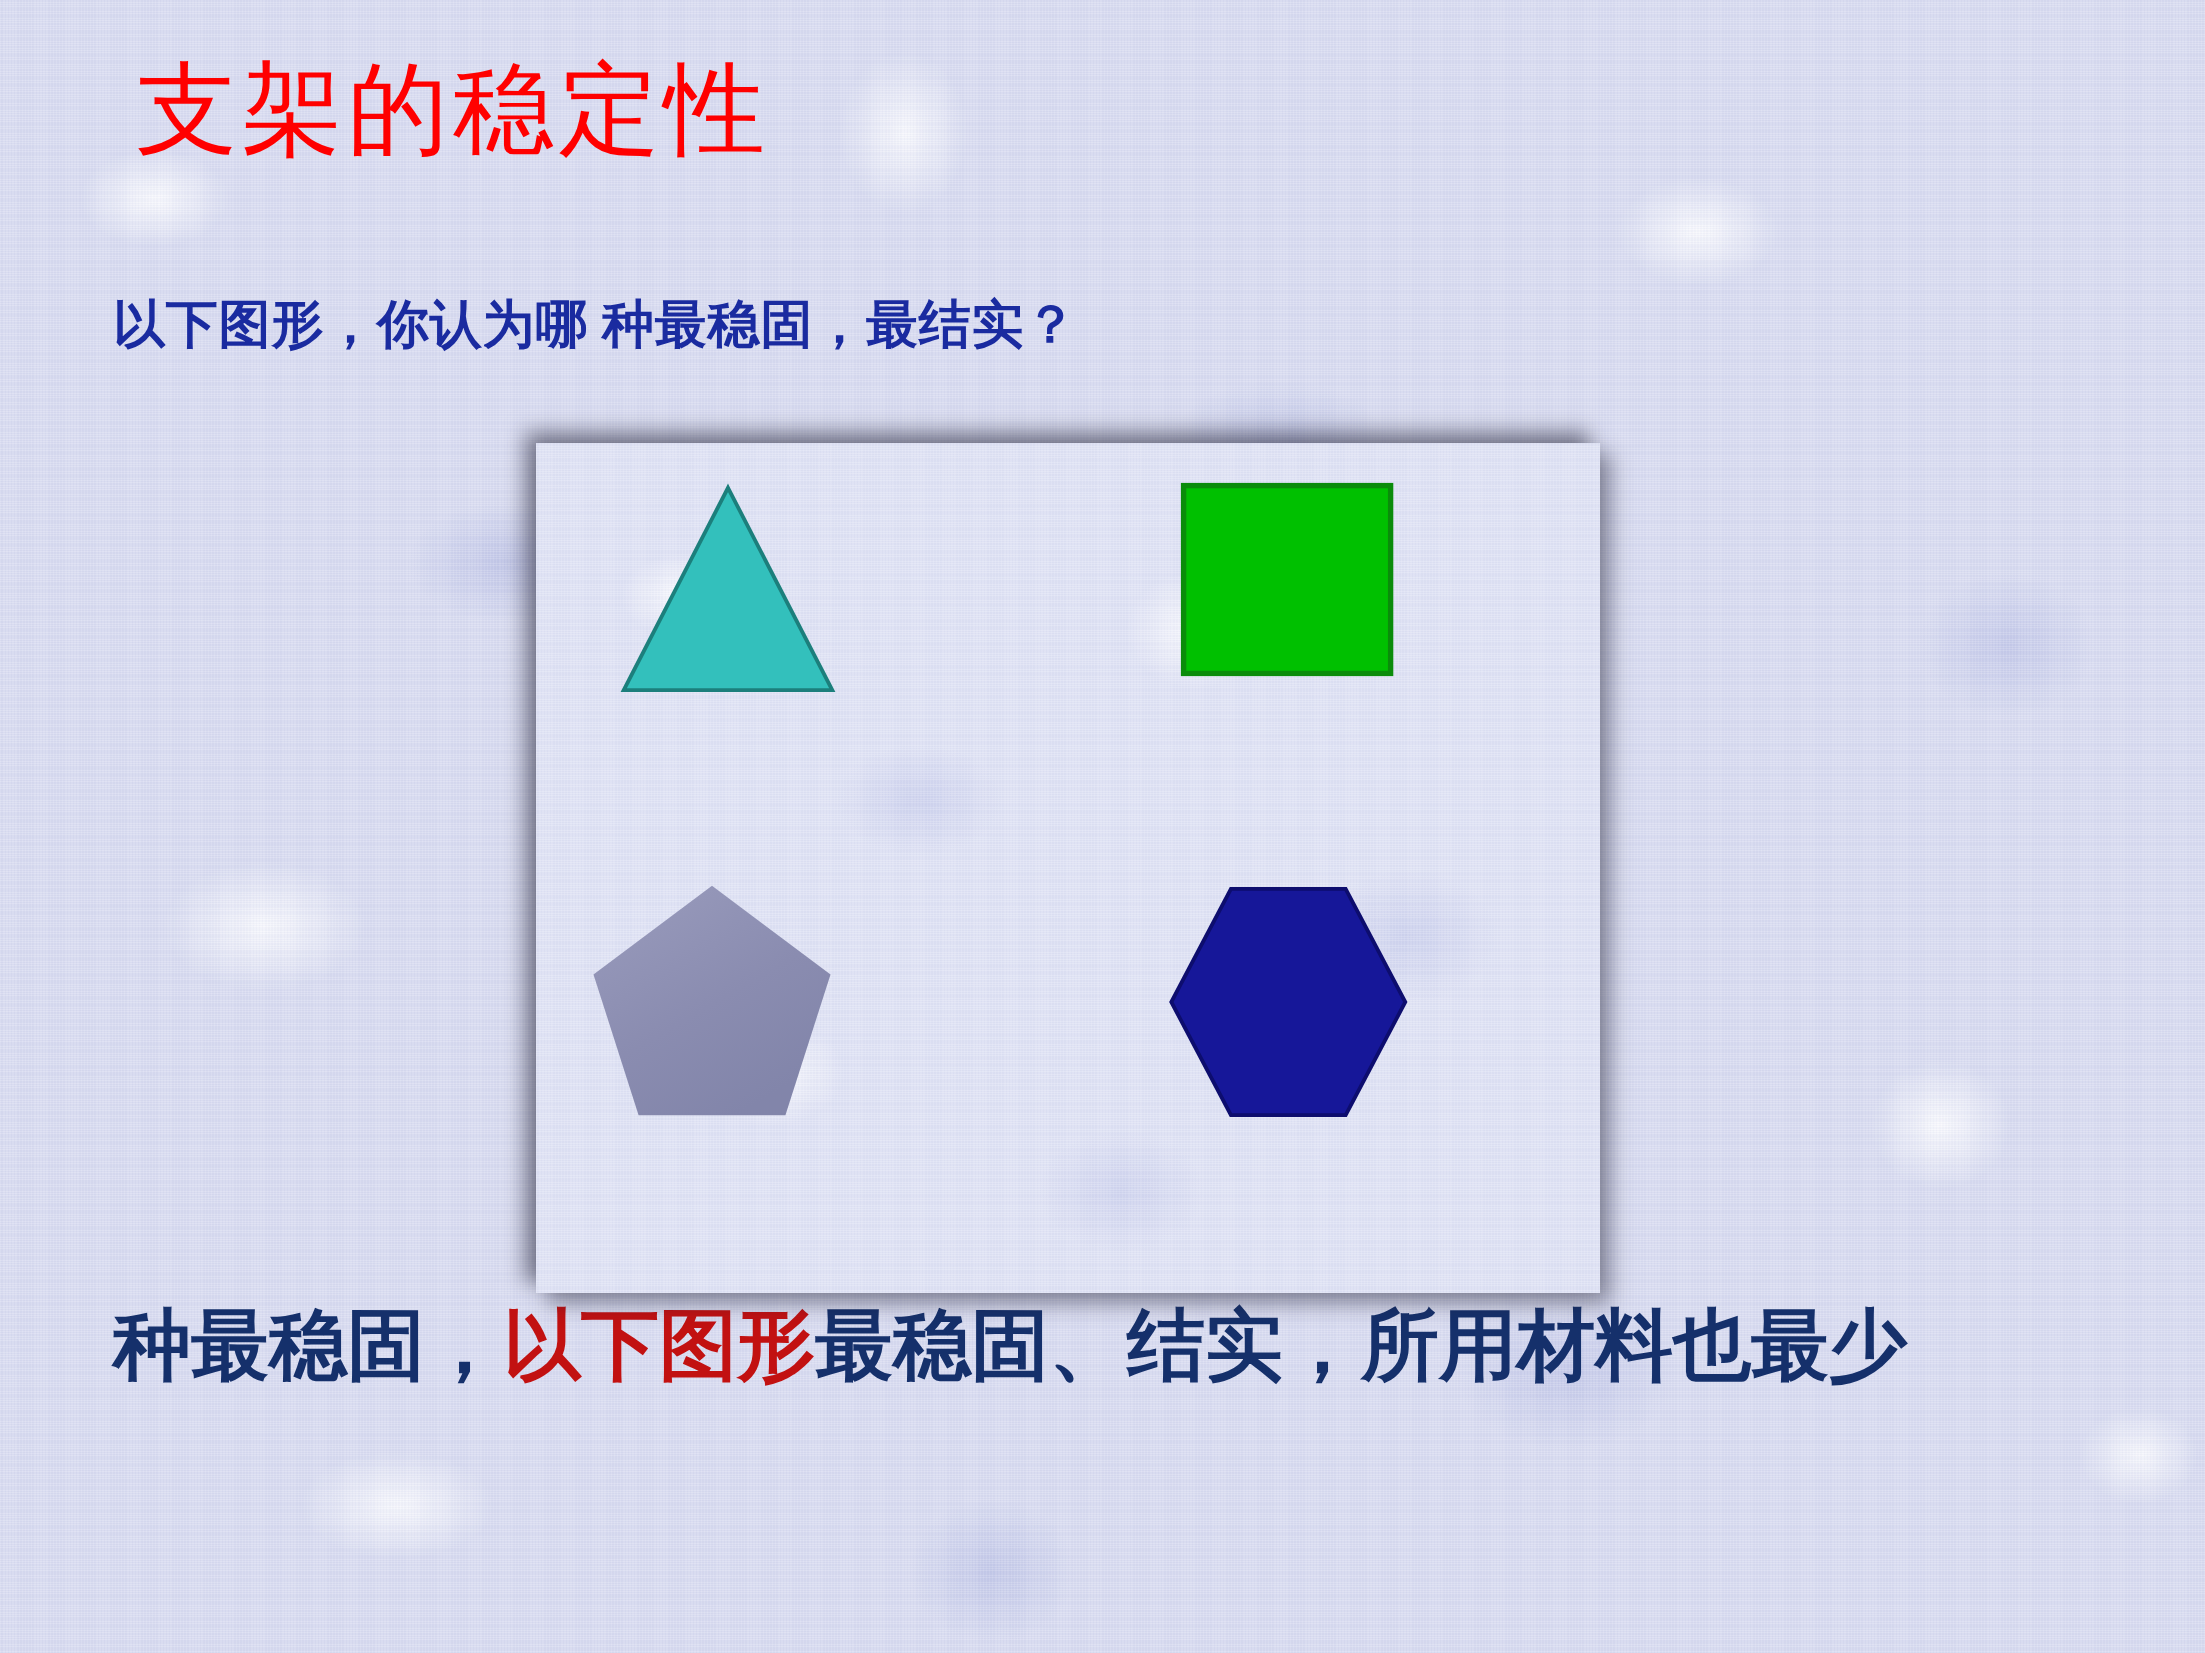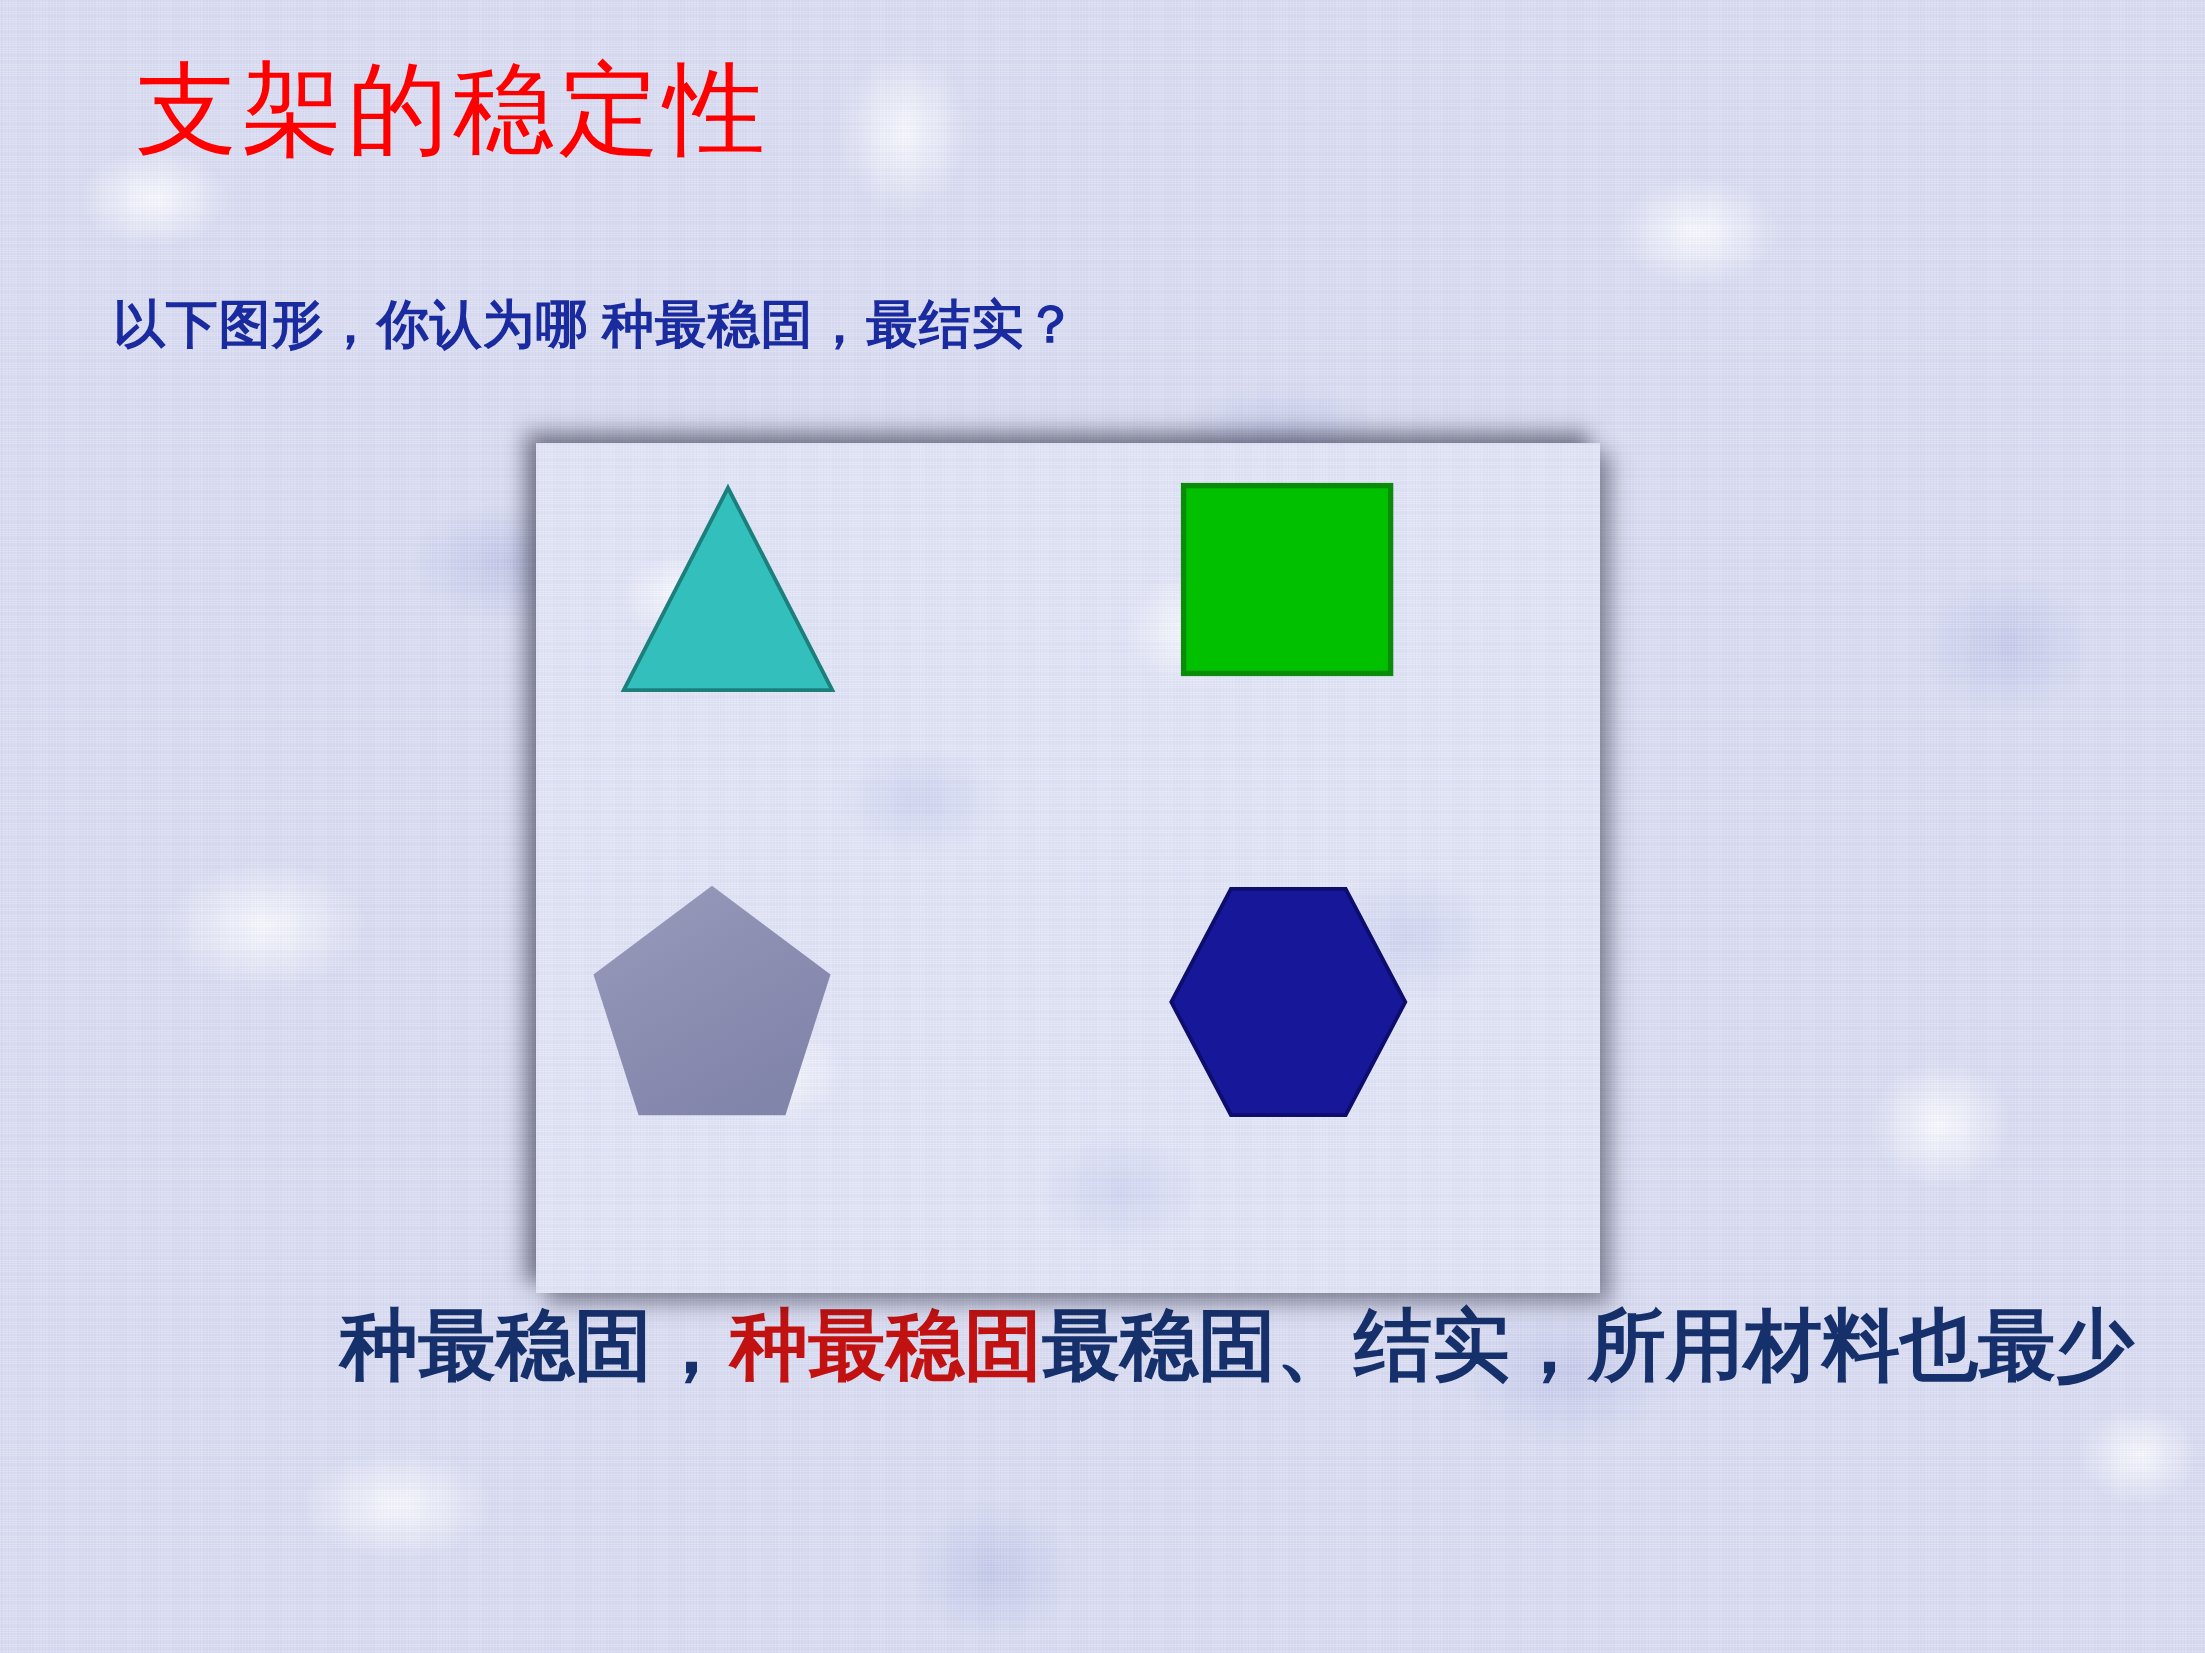--- a/index.html
+++ b/index.html
@@ -39,21 +39,21 @@
     content: "";
     position: absolute;
     inset: 0;
     pointer-events: none;
     opacity: 0.55;
     background-image:
       repeating-linear-gradient(0deg, rgba(255,255,255,0.20) 0px, rgba(255,255,255,0.20) 0.8px, rgba(160,168,214,0.10) 0.8px, rgba(160,168,214,0.10) 2.3px),
       repeating-linear-gradient(90deg, rgba(255,255,255,0.16) 0px, rgba(255,255,255,0.16) 1.5px, rgba(160,168,214,0.08) 1.5px, rgba(160,168,214,0.08) 3.1px);
   }
 
-  .layer { position: absolute; z-index: 2; text-align: right; }
+  .layer { position: absolute; z-index: 2; }
 
   
   #title {
     left: 136px;
     top: 60px;
     font-size: 101px;
     line-height: 1.0;
     font-weight: 400;
     color: #ff0000;
     letter-spacing: 4.6px;
@@ -147,17 +147,17 @@
       </defs>
       <polygon points="170,18 325,134 266,318 74,318 15,134" fill="url(#pentaGrad)" stroke="none"></polygon>
     </svg>
 
     <svg class="shape" style="left:620px; top:429px;" width="260" height="260" viewBox="0 0 340 340">
       <polygon points="98,22 248,22 326,170 248,318 98,318 20,170" fill="#161799" stroke="#0d0d6e" stroke-width="5"></polygon>
     </svg>
   </div>
 
   <div class="layer" id="conclusion">
-    <span>种最稳固，</span><span class="hl">种最稳固</span><span>最稳固、结实，所用材料也最少</span>
+    <span>种最稳固，</span><span class="hl">以下图形</span><span>最稳固、结实，所用材料也最少</span>
   </div>
 
 </div>
 
 
 </body></html>

